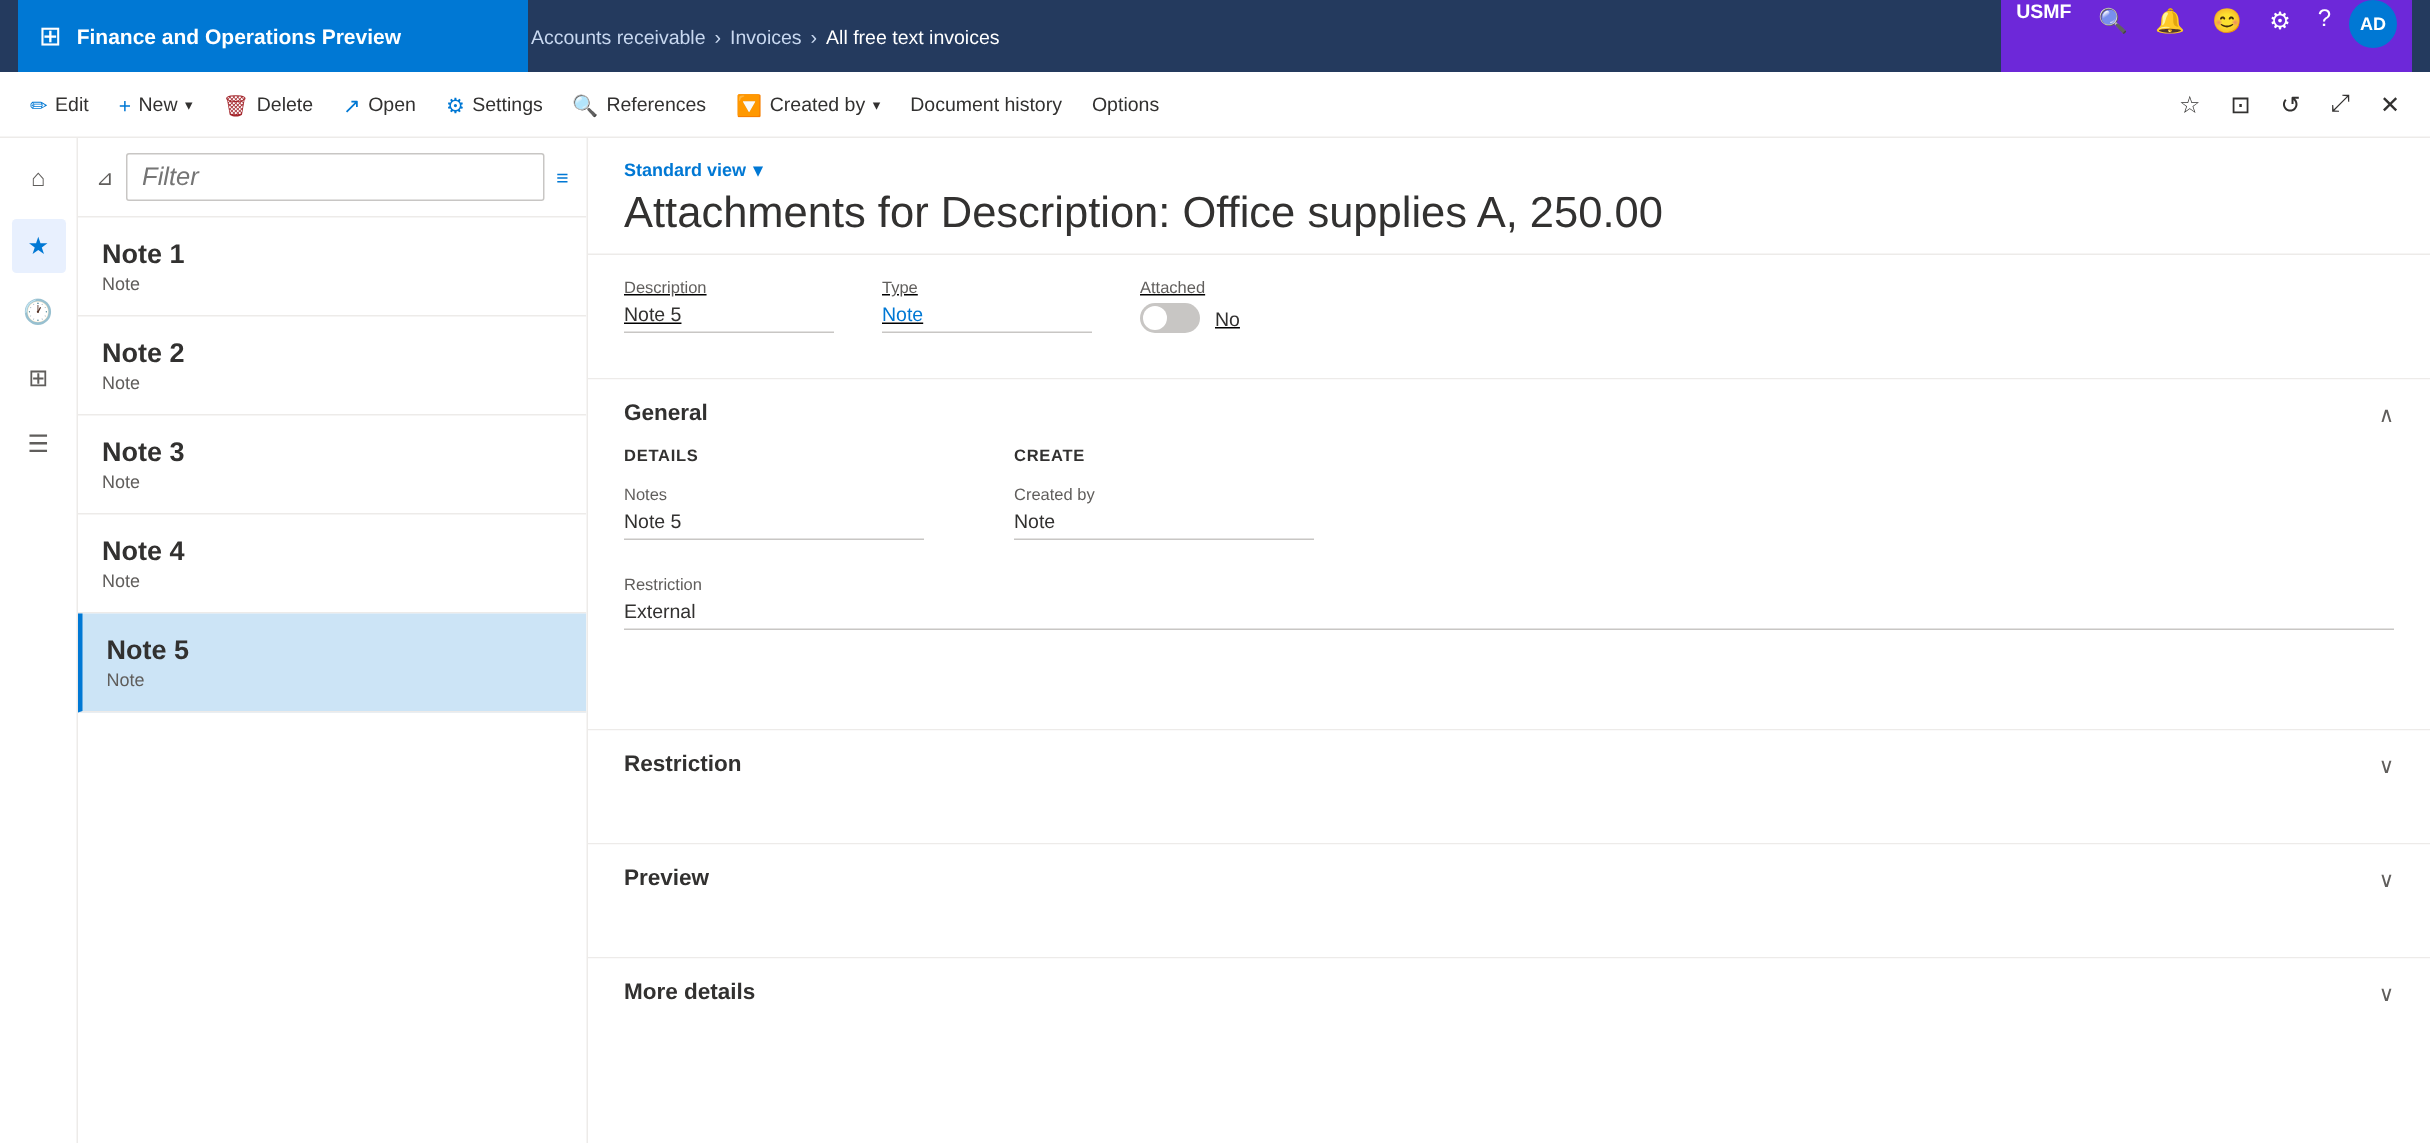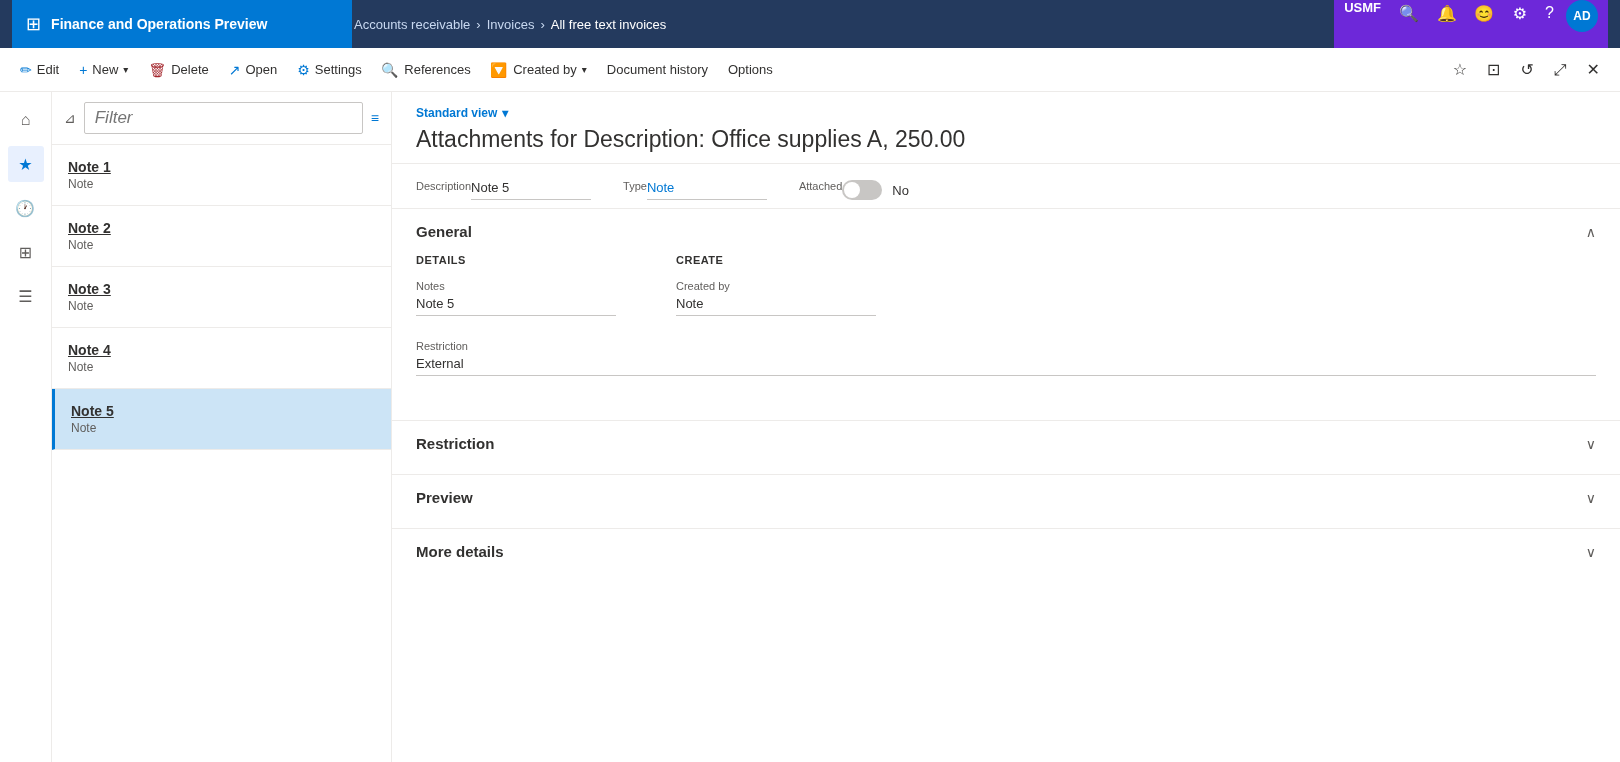--- a/index.html
+++ b/index.html
@@ -216,24 +216,23 @@
     .list-item {
       padding: 14px 16px;
       border-bottom: 1px solid #edebe9;
       cursor: pointer;
     }
     .list-item.selected {
       background: #cce4f6;
       border-left: 3px solid #0078d4;
     }
     .list-item-title {
-      font-size: 14px;
+      font-size: 18px;
       font-weight: 600;
       color: #323130;
-      text-decoration: underline;
     }
     .list-item-sub {
       font-size: 12px;
       color: #605e5c;
       margin-top: 2px;
     }
 
     
     .detail-panel {
       flex: 1;
@@ -252,35 +251,36 @@
       display: flex;
       align-items: center;
       gap: 5px;
       font-size: 12px;
       color: #0078d4;
       cursor: pointer;
       margin-bottom: 6px;
       font-weight: bold;
     }
     .page-heading {
-      font-size: 23px;
+      font-size: 29px;
       font-weight: 400;
       color: #323130;
     }
 
     
     .form-row {
       display: flex;
       gap: 32px;
       padding: 16px 24px 0;
     }
     .form-field {
       display: flex;
-      flex-direction: row;
+      flex-direction: column;
       min-width: 140px;
+      text-decoration: underline;
     }
     .form-label {
       font-size: 11px;
       color: #605e5c;
       margin-bottom: 4px;
     }
     .form-value {
       font-size: 13px;
       color: #323130;
       border-bottom: 1px solid #c8c6c4;
@@ -315,21 +315,21 @@
       transition: left 0.2s;
     }
     .toggle-label {
       font-size: 13px;
       color: #323130;
     }
 
     
     .section {
       border-top: 1px solid #edebe9;
-      margin-top: 8px;
+      margin-top: 30px;
     }
     .section-header {
       display: flex;
       align-items: center;
       justify-content: space-between;
       padding: 14px 24px;
       cursor: pointer;
       background: white;
     }
     .section-title {

